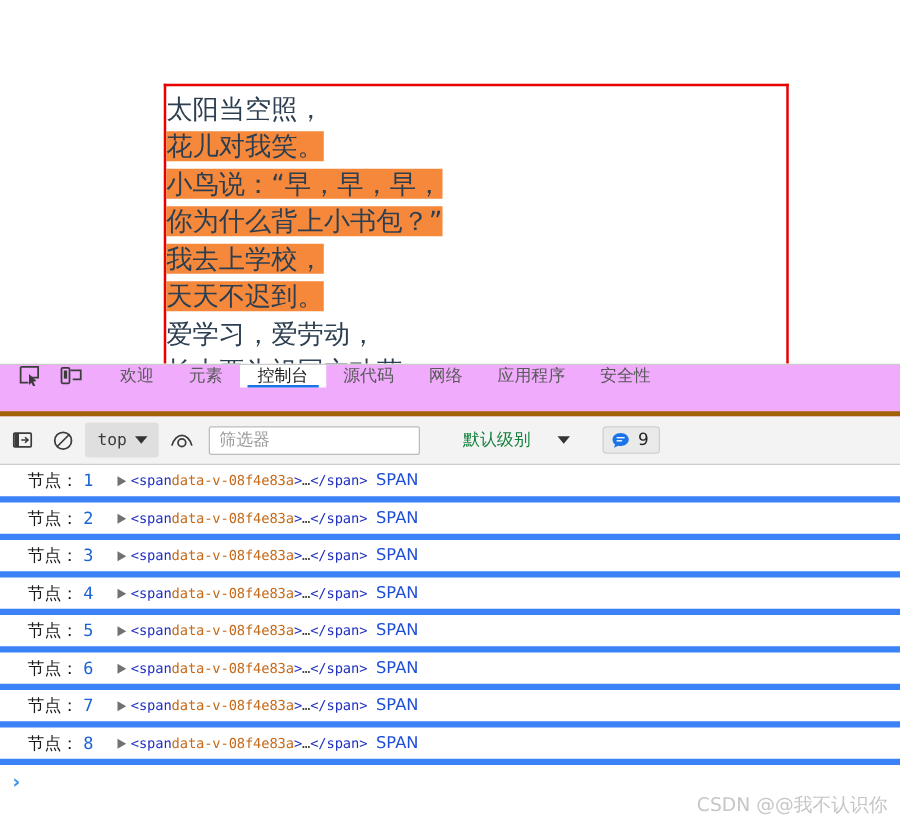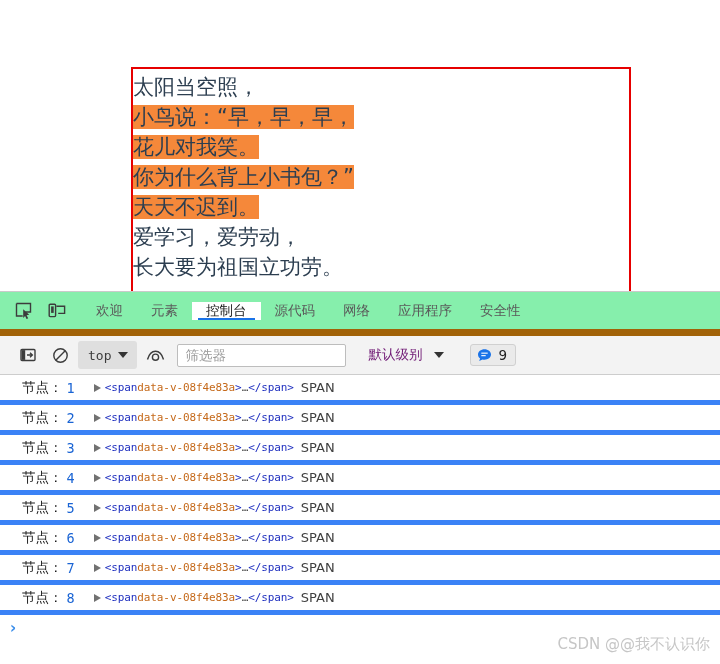--- a/index.html
+++ b/index.html
@@ -67,23 +67,23 @@
     box-sizing: border-box;
     display: flex;
     flex-direction: column;
   }
 
   
   #dt-tabbar {
     height: 37px;
     min-height: 37px;
     display: flex;
-    align-items: center;
-    background: #86efac;
-    border-bottom: 7px solid #a16207;
+    align-items: flex-start;
+    background: #f0abfc;
+    border-bottom: 4px solid #a16207;
     position: relative;
   }
   .dt-tool-icon {
     width: 34px;
     display: flex;
     align-items: center;
     justify-content: center;
     cursor: pointer;
   }
   .dt-tool-icon:first-child { margin-left: 6px; }
@@ -116,21 +116,21 @@
   .dt-tab-spacer { width: 8px; }
 
   
   #console-toolbar {
     height: 38px;
     min-height: 38px;
     display: flex;
     align-items: center;
     background: #f3f3f3;
     border-bottom: 1px solid #cdcdcd;
-    padding: 0 14px;
+    padding: 0 4px;
     gap: 4px;
   }
   .ct-btn {
     width: 28px;
     height: 26px;
     display: flex;
     align-items: center;
     justify-content: center;
     cursor: pointer;
     border-radius: 2px;
@@ -167,25 +167,25 @@
     padding: 0 7px;
     font-family: "DejaVu Sans", "Liberation Sans", sans-serif;
     outline: none;
     box-sizing: border-box;
   }
   #filter-input::placeholder { color: #9b9b9b; }
 
   #level-select {
     display: flex;
     align-items: center;
-    gap: 12px;
-    margin-left: 18px;
-    cursor: pointer;
-    font-size: 13.5px;
-    color: #701a75;
+    gap: 22px;
+    margin-left: 30px;
+    cursor: pointer;
+    font-size: 13.5px;
+    color: #15803d;
     font-family: "DejaVu Sans", "Liberation Sans", sans-serif;
     white-space: nowrap;
   }
   #message-count {
     display: flex;
     align-items: center;
     gap: 6px;
     margin-left: 22px;
     background: #eaeaea;
     border: 1px solid #d0d0d0;
@@ -240,21 +240,21 @@
   .code {
     font-family: "DejaVu Sans Mono", "Liberation Mono", monospace;
     font-size: 11px;
     letter-spacing: -0.1px;
   }
   .c-bracket { color: #1f2fbf; }
   .c-attr    { color: #c5691a; }
   .c-ellipsis{ color: #444444; }
   .row-type {
     margin-left: 7px;
-    color: #404040;
+    color: #1d4ed8;
     font-family: "DejaVu Sans", "Liberation Sans", sans-serif;
     font-size: 13px;
   }
 
   
   #console-prompt {
     height: 26px;
     min-height: 26px;
     display: flex;
     align-items: center;
@@ -281,23 +281,24 @@
     white-space: nowrap;
     user-select: none;
   }
 </style>
 </head>
 <body>
 
 <div id="page-area">
   <div id="poem-box">
     <div class="poem-line"><span class="seg">太阳当空照，</span></div>
+    <div class="poem-line hl"><span class="seg">花儿对我笑。</span></div>
     <div class="poem-line hl"><span class="seg">小鸟说：“早，早，早，</span></div>
-    <div class="poem-line hl"><span class="seg">花儿对我笑。</span></div>
     <div class="poem-line hl"><span class="seg">你为什么背上小书包？”</span></div>
+    <div class="poem-line hl"><span class="seg">我去上学校，</span></div>
     <div class="poem-line hl"><span class="seg">天天不迟到。</span></div>
     <div class="poem-line"><span class="seg">爱学习，爱劳动，</span></div>
     <div class="poem-line"><span class="seg">长大要为祖国立功劳。</span></div>
   </div>
 </div>
 
 <div id="devtools">
 
   <div id="dt-tabbar">
     <div class="dt-tool-icon">

